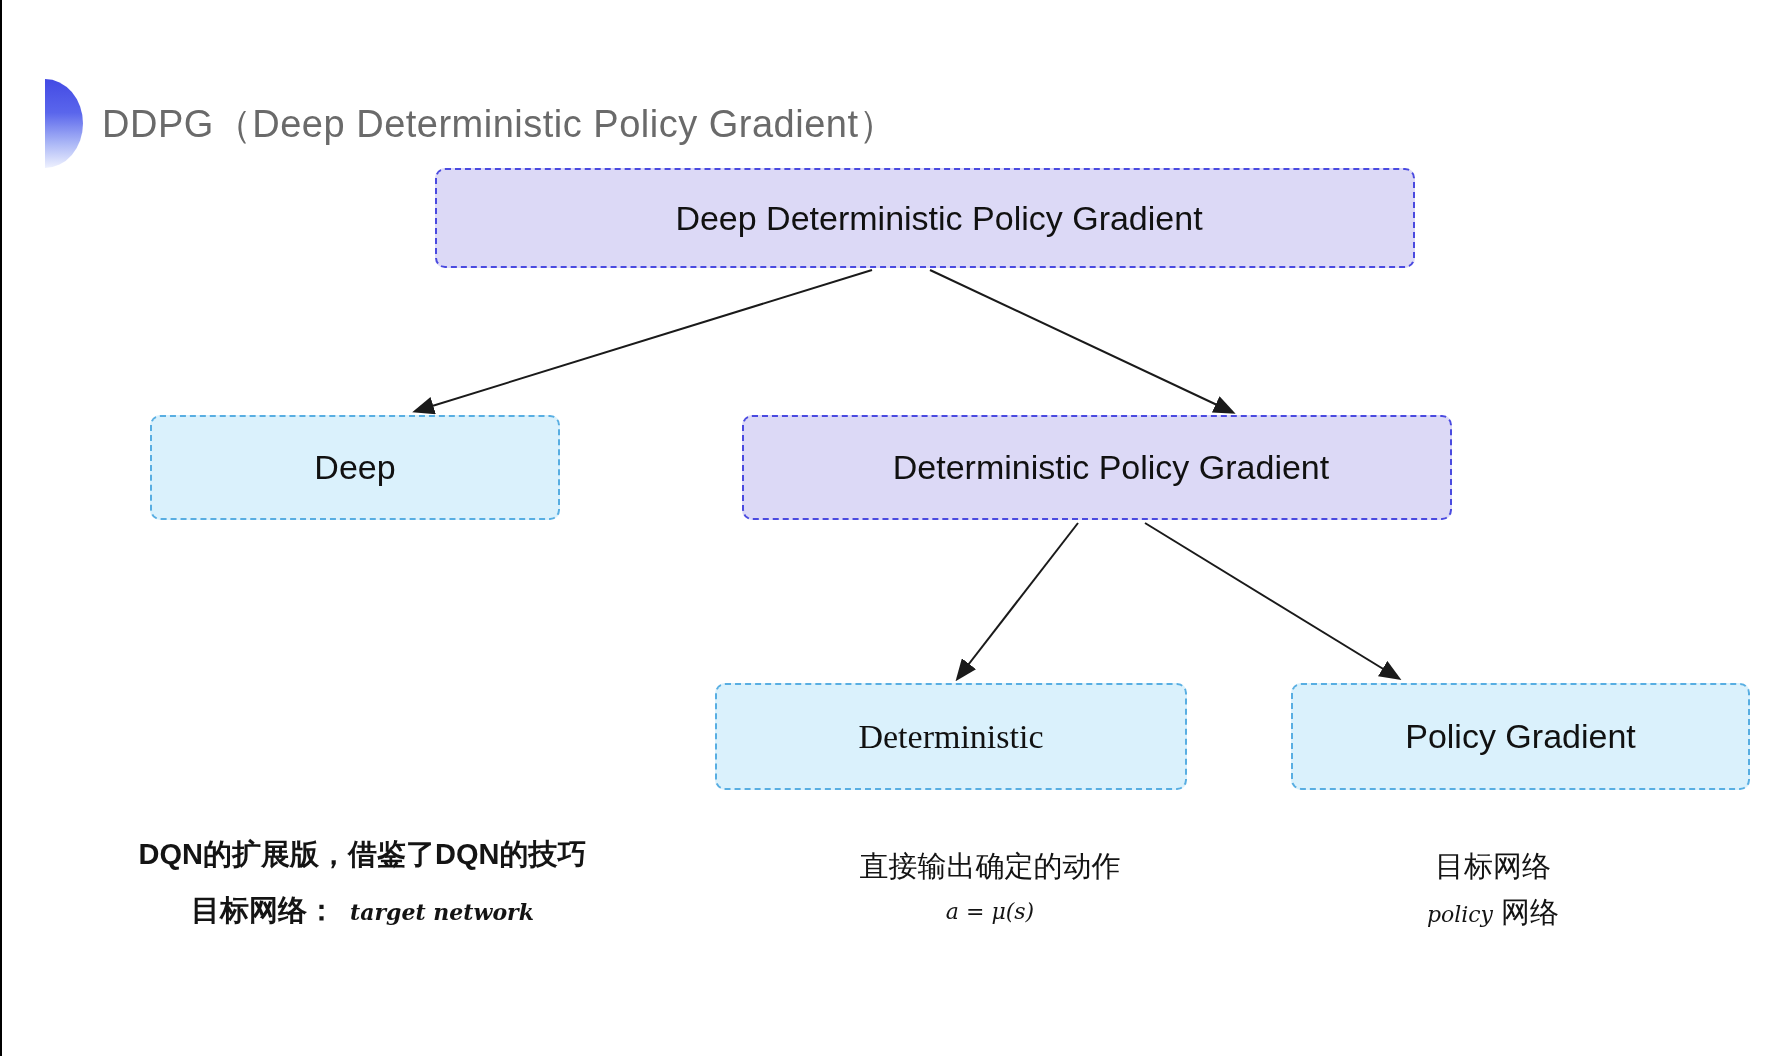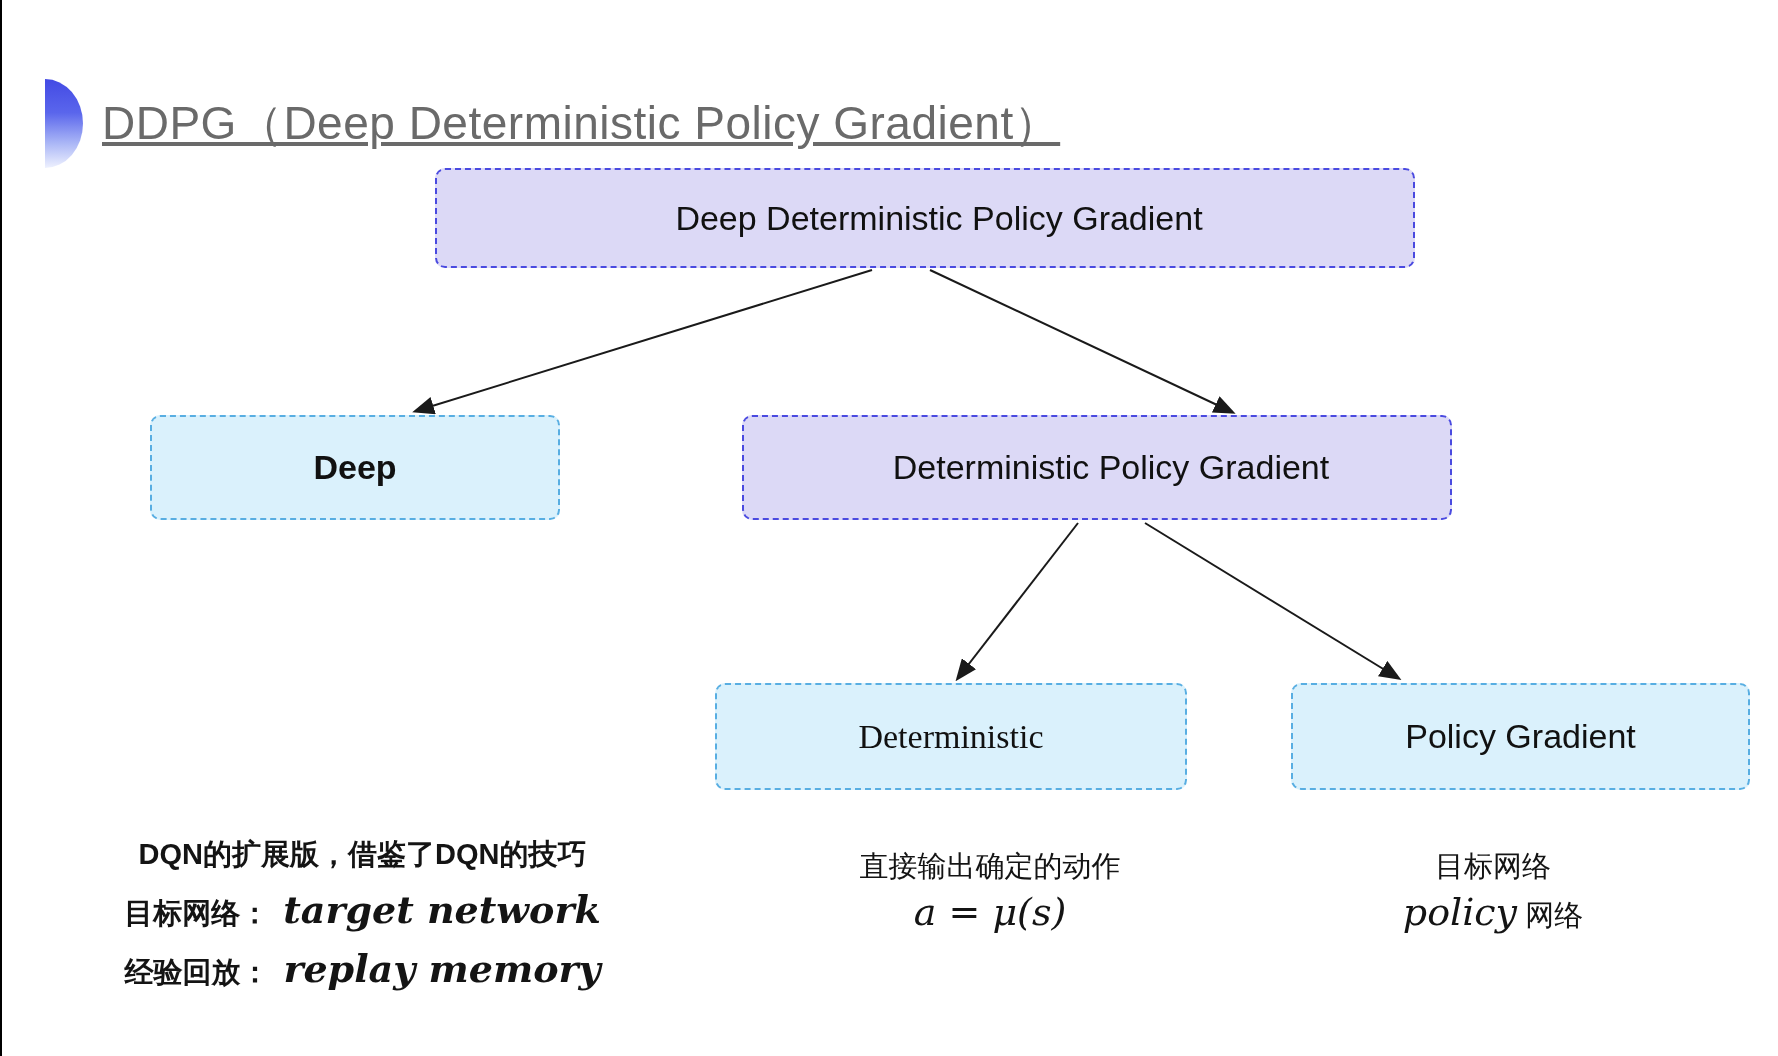--- a/index.html
+++ b/index.html
@@ -18,59 +18,58 @@
   }
   
   .bullet {
     position: absolute; left: 45px; top: 79px; width: 38px; height: 89px;
     border-radius: 0 100% 100% 0 / 0 50% 50% 0;
     background: linear-gradient(180deg, var(--bullet-top, #434ae4) 0%, #5a66ec 38%, #aab6f6 72%, var(--bullet-bottom, #eef1fe) 100%);
   }
   .title {
     position: absolute; left: 102px; top: 80px; height: 88px;
     display: flex; align-items: center;
-    font-size: 46px; letter-spacing: 0.5px;
+    font-size: 38px; letter-spacing: 0.5px;
     color: var(--title-text, #6a6a6a);
     white-space: nowrap;
-    text-decoration: underline;
   }
   
   .node {
     position: absolute; box-sizing: border-box;
     display: flex; align-items: center; justify-content: center;
     border-radius: 10px;
     font-size: 34px; color: #111;
     white-space: nowrap;
   }
   .node--purple {
     background: var(--purple-fill, #dcd9f6);
     border: 2.5px dashed var(--purple-border, #4a4ae0);
     padding-left: 28px;
   }
   .node--cyan {
     background: var(--cyan-fill, #daf1fc);
     border: 2.5px dashed var(--cyan-border, #58aee2);
   }
   #node-root          { left: 435px;  top: 168px; width: 980px; height: 100px; }
-  #node-deep          { left: 150px;  top: 415px; width: 410px; height: 105px; font-weight: bold; }
+  #node-deep          { left: 150px;  top: 415px; width: 410px; height: 105px; }
   #node-dpg           { left: 742px;  top: 415px; width: 710px; height: 105px; }
   #node-deterministic { left: 715px;  top: 683px; width: 472px; height: 107px; font-family: Liberation Serif, serif; }
   #node-policy        { left: 1263px; top: 683px; width: 459px; height: 107px; margin-left: 28px; }
 
   .arrows { position: absolute; left: 0; top: 0; width: 1778px; height: 1056px; pointer-events: none; }
   .arrow-line { stroke: var(--arrow, #1a1a1a); stroke-width: 2; fill: none; }
   .arrow-head { fill: var(--arrow, #1a1a1a); }
 
   
   .note { position: absolute; text-align: center; font-size: 29px; color: var(--body-text, #141414); }
   .note .line { line-height: 56px; white-space: nowrap; }
   .note--tight .line { line-height: 46px; }
   .mathit {
     font-family: "DejaVu Serif", "Liberation Serif", serif;
-    font-style: italic; font-size: 38px;
+    font-style: italic; font-size: 22px;
   }
   .zh-colon-gap { display: inline-block; width: 14px; }
   #note-deep          { left: 110px;  top: 826px; width: 505px; font-weight: bold; }
   #note-deterministic { left: 790px;  top: 843px; width: 400px; }
   #note-policy        { left: 1290px; top: 843px; width: 406px; }
 </style>
 </head>
 <body>
 
 <div class="slide">
@@ -104,21 +103,20 @@
     </defs>
     <line class="arrow-line" x1="872" y1="270" x2="416" y2="411" marker-end="url(#ah)"></line>
     <line class="arrow-line" x1="930" y1="270" x2="1232" y2="412" marker-end="url(#ah)"></line>
     <line class="arrow-line" x1="1078" y1="523" x2="958" y2="678" marker-end="url(#ah)"></line>
     <line class="arrow-line" x1="1145" y1="523" x2="1398" y2="678" marker-end="url(#ah)"></line>
   </svg>
 
   <div class="note" id="note-deep">
     <div class="line">DQN的扩展版，借鉴了DQN的技巧</div>
     <div class="line"><span>目标网络：</span><span class="zh-colon-gap"></span><span class="mathit">target network</span></div>
-    <div class="line"><span>经验回放：</span><span class="zh-colon-gap"></span><span class="mathit">replay memory</span></div>
   </div>
 
   <div class="note note--tight" id="note-deterministic">
     <div class="line">直接输出确定的动作</div>
     <div class="line mathit">a = μ(s)</div>
   </div>
 
   <div class="note note--tight" id="note-policy">
     <div class="line">目标网络</div>
     <div class="line"><span class="mathit">policy</span><span> 网络</span></div>

